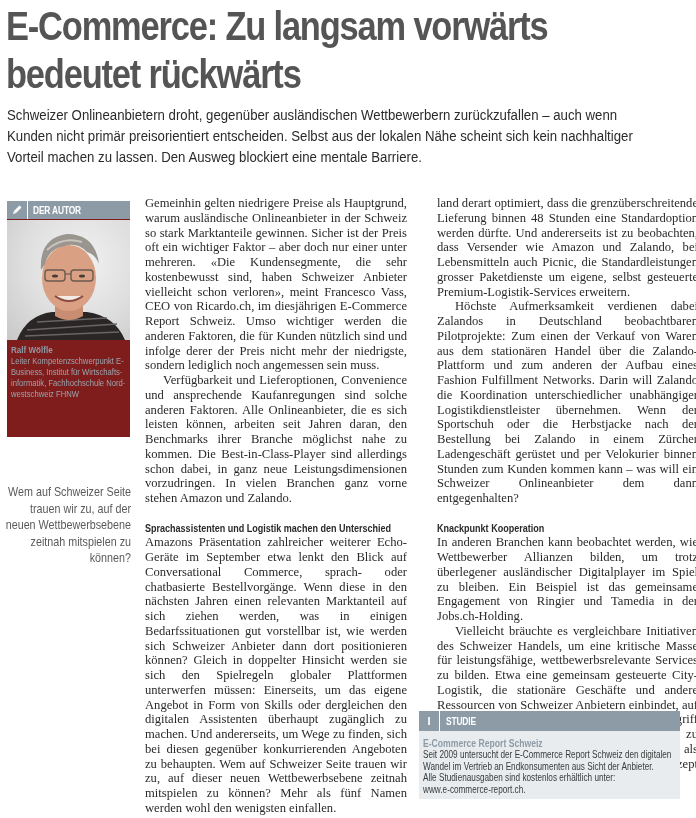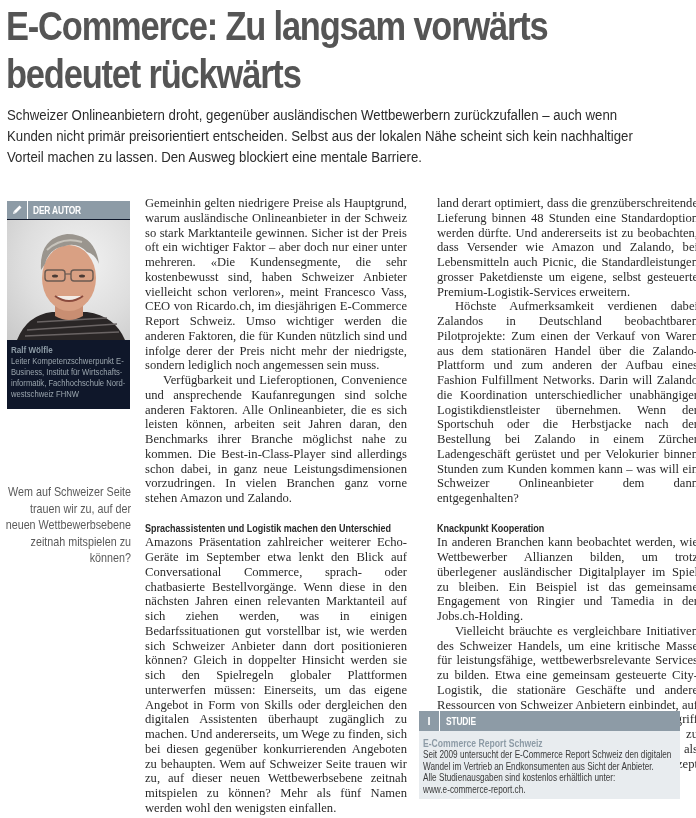--- a/index.html
+++ b/index.html
@@ -12,21 +12,21 @@
     letter-spacing: -1.4px; transform: scaleX(0.84); transform-origin: left top;
     width: 810px;
   }
   .lead {
     position: absolute; left: 7px; top: 104px; width: 740px;
     font-family: "Liberation Sans", sans-serif; font-size: 15.2px; line-height: 21px; color: #2b2b2b;
     transform: scaleX(0.87); transform-origin: left top;
   }
 
   
-  .author-box { position: absolute; left: 7px; top: 201px; width: 123px; height: 208px; background: #0f172a; text-decoration: underline; }
+  .author-box { position: absolute; left: 7px; top: 201px; width: 123px; height: 236px; background: #7f1d1d; text-decoration: underline; }
   .box-header { position: absolute; left: 0; top: 0; width: 100%; height: 18px; background: #8d9ba6; }
   .box-header .icon-cell { position: absolute; left: 0; top: 0; width: 20px; height: 18px; border-right: 1px solid #ffffff; display: flex; align-items: center; justify-content: center; }
   .box-header .label { position: absolute; left: 26px; top: 1px; font-family: "Liberation Sans", sans-serif; font-weight: bold; color: #ffffff; font-size: 10.5px; line-height: 16px; transform: scaleX(0.8); transform-origin: left top; letter-spacing: -0.2px; }
   .photo { position: absolute; left: 0; top: 19px; width: 123px; height: 120px; background: radial-gradient(ellipse at 60% 35%, #f2f2f2 0%, #dedede 55%, #c8c8c8 100%); overflow: hidden; }
   .author-name { position: absolute; left: 4px; top: 143px; font-family: "Liberation Sans", sans-serif; font-weight: bold; font-size: 9.5px; color: #8d9ba6; transform: scaleX(0.85); transform-origin: left top; }
   .author-desc { position: absolute; left: 4px; top: 155px; width: 138px; font-family: "Liberation Sans", sans-serif; font-size: 9px; line-height: 11px; color: #9aa5ad; transform: scaleX(0.85); transform-origin: left top; }
 
   .pullquote { position: absolute; left: 0px; top: 484px; width: 156px; text-align: right; font-family: "Liberation Sans", sans-serif; font-size: 12.8px; line-height: 16.5px; color: #5a5a5a; transform: scaleX(0.84); transform-origin: right top; right: auto; }
   .pullquote-wrap { position: absolute; left: 0; top: 484px; width: 131px; }
 

